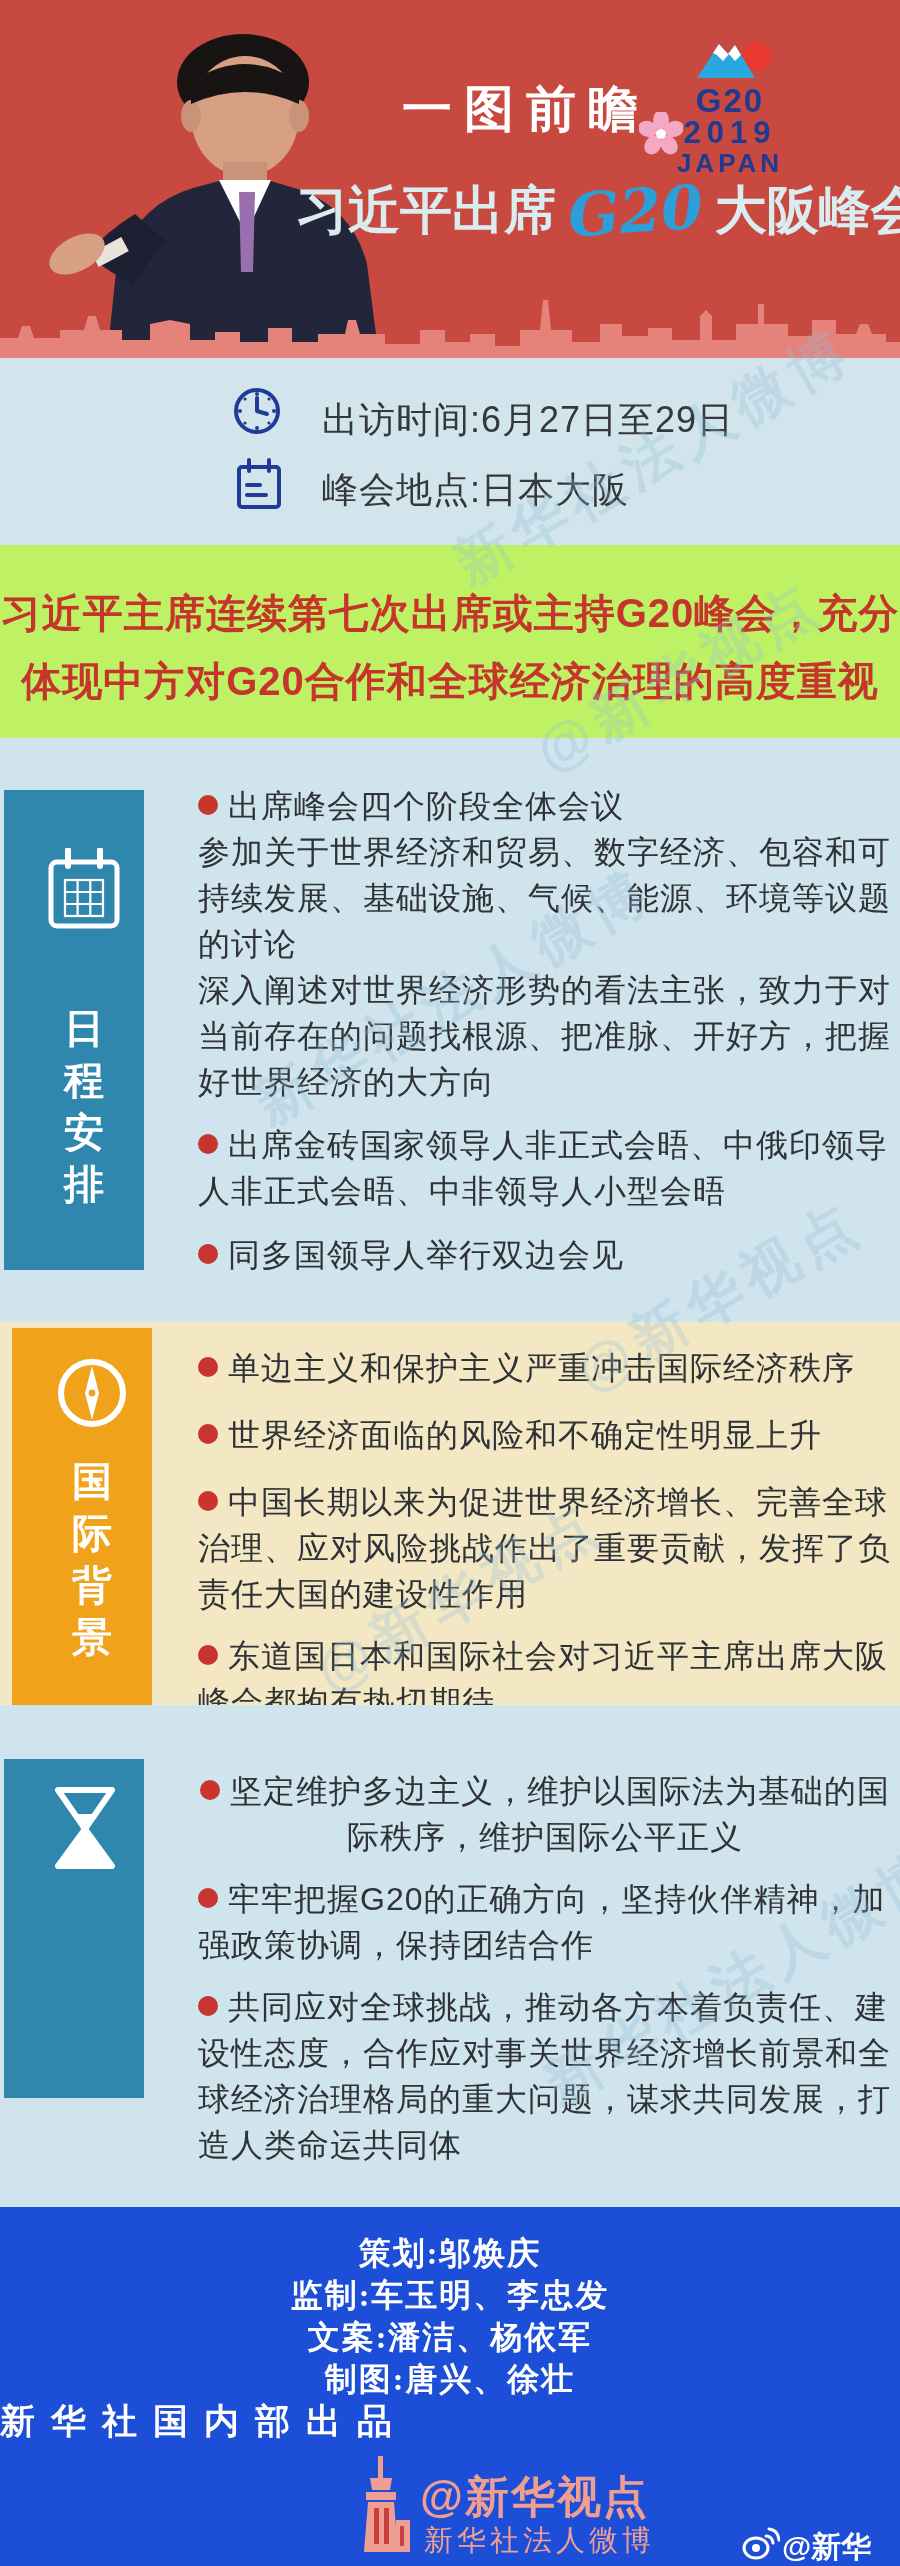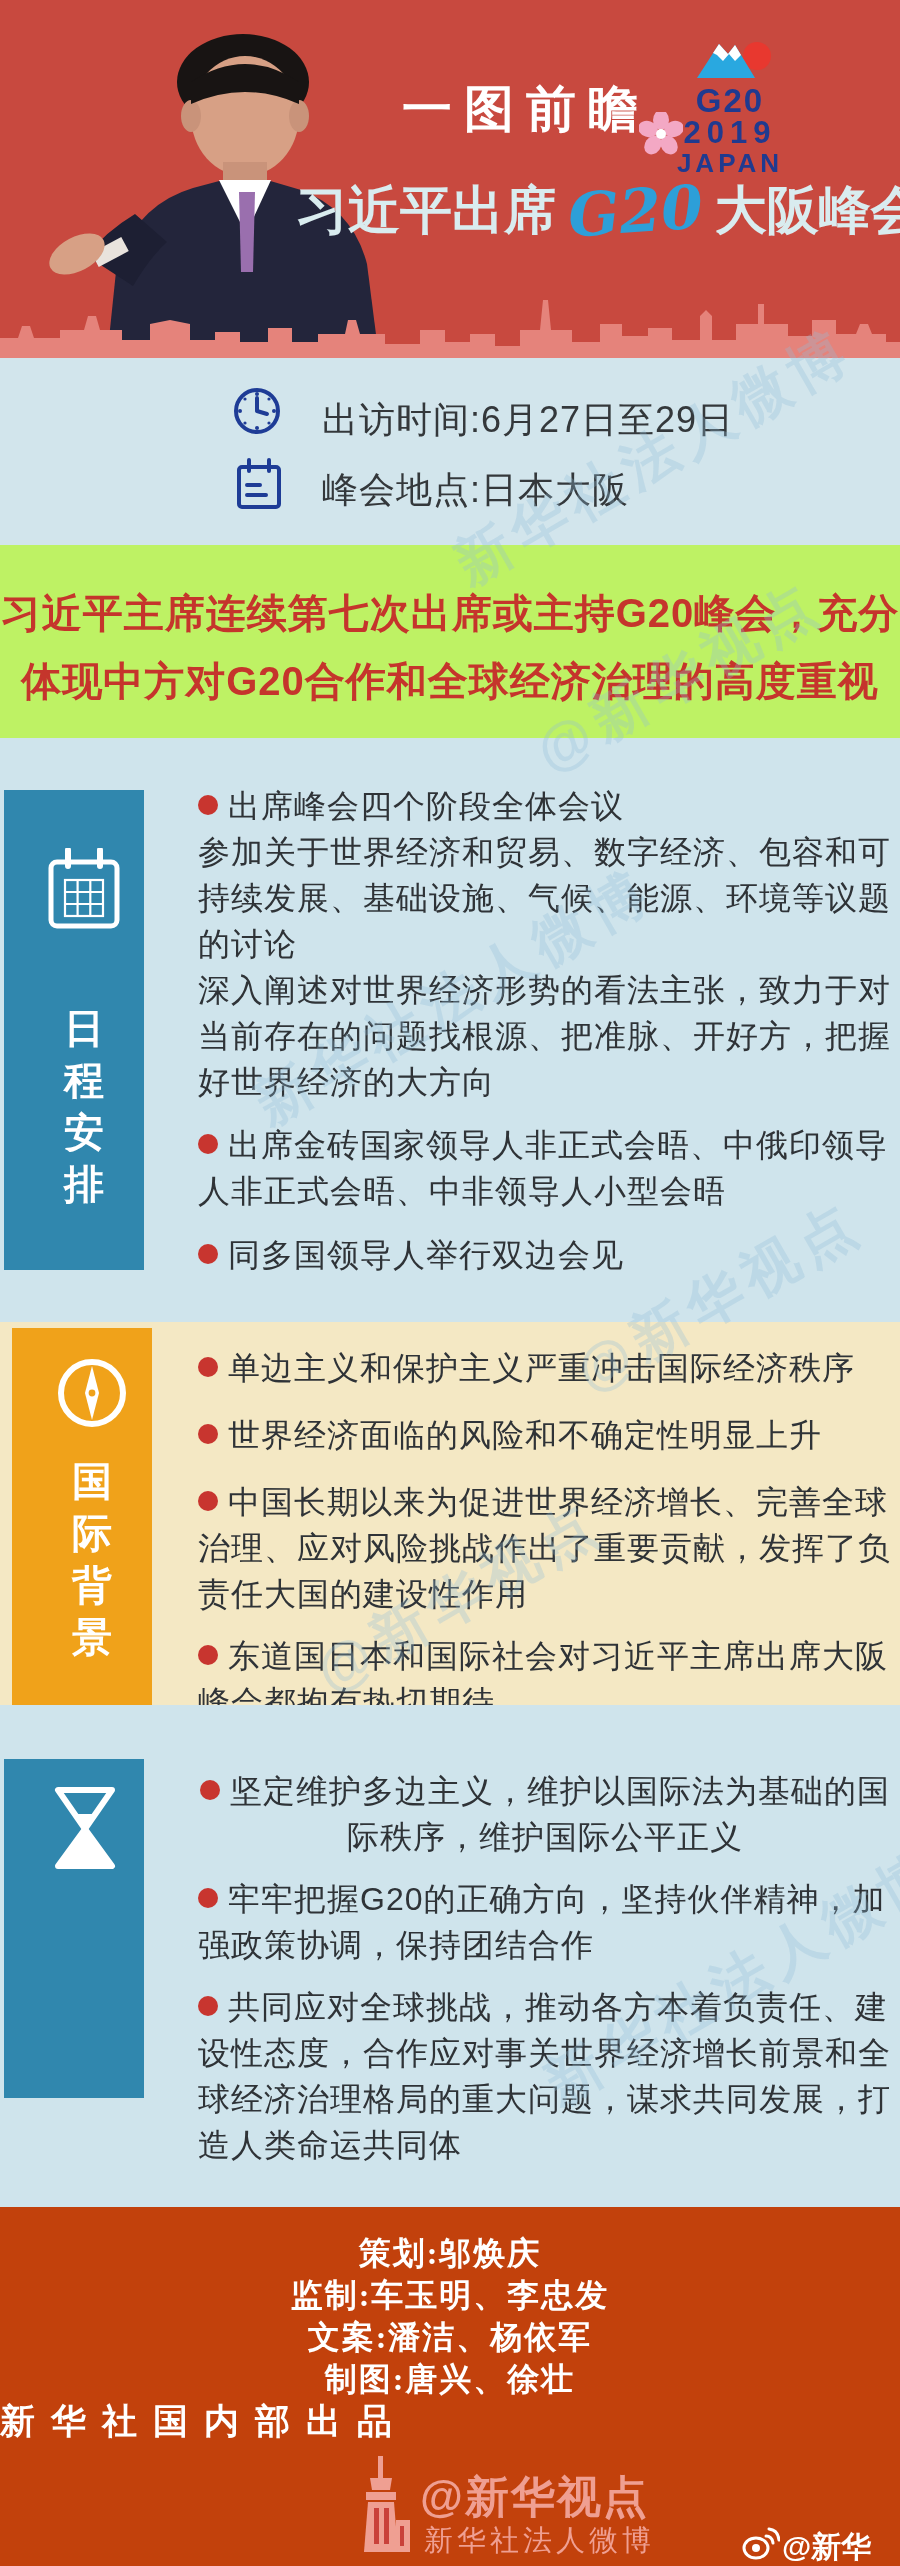--- a/index.html
+++ b/index.html
@@ -29,21 +29,21 @@
   .sidebar{width:140px;}
   .sb-blue{background:#3087ae;}
   .sb-orange{background:#f0a21a;}
   .sb-label{left:0;width:160px;text-align:center;}
   .sb-label>div{display:inline-block;width:44px;word-break:break-all;font-size:40px;line-height:52px;
                 font-weight:bold;color:#ffffff;}
   .item{left:198px;width:694px;font-size:32px;line-height:46px;color:#2f3337;letter-spacing:1px;}
   .dot{display:inline-block;width:20px;height:20px;border-radius:50%;background:#c8352f;
        margin-right:10px;transform:translateY(-2px);}
   
-  #footer{left:0;top:2207px;width:900px;height:359px;background:#c2410c;}
+  #footer{left:0;top:2207px;width:900px;height:359px;background:#1d4ed8;}
   .credit{left:0;width:900px;text-align:center;font-family:"Liberation Serif",serif;
           font-size:32px;font-weight:bold;color:#ffffff;letter-spacing:2px;}
   #production{left:0;top:2398px;width:900px;text-align:left;font-size:35px;font-weight:bold;
               color:#ffffff;letter-spacing:16px;}
   #logo-handle{left:420px;top:2468px;font-size:44px;font-weight:bold;color:#ef9f92;letter-spacing:2px;}
   #logo-sub{left:424px;top:2521px;font-size:29px;color:#ef9f92;letter-spacing:4px;}
   #weibo-handle{left:782px;top:2527px;font-size:30px;font-weight:bold;color:#ffffff;}
   
   .wm{font-size:56px;font-weight:bold;letter-spacing:8px;color:rgba(145,188,214,0.30);
       transform:rotate(-30deg);white-space:nowrap;pointer-events:none;}

